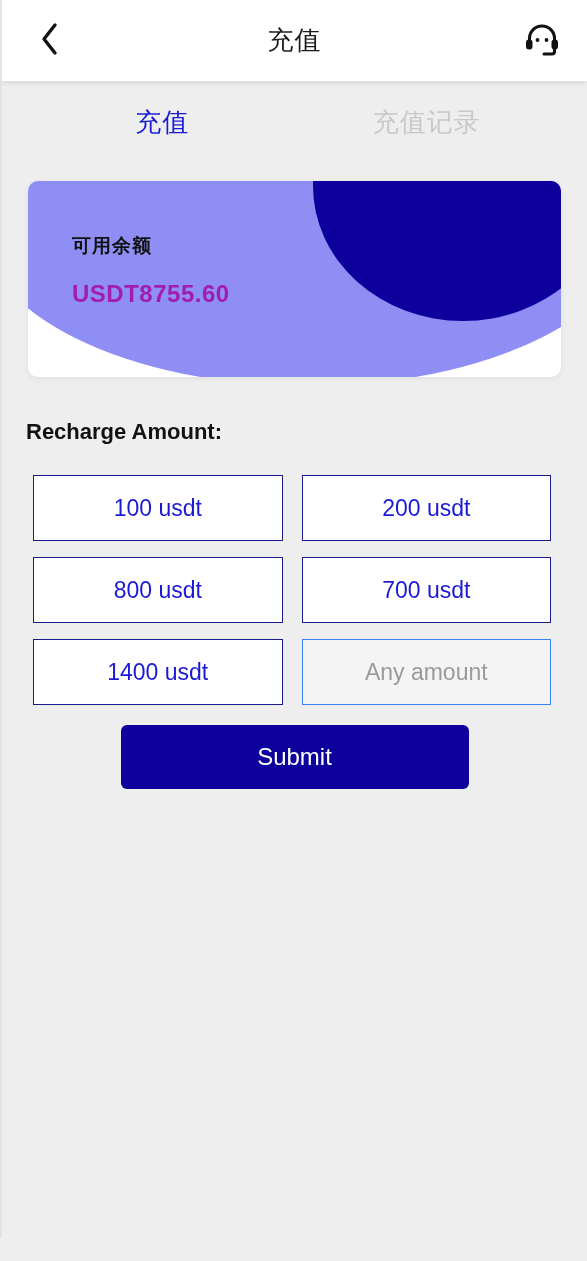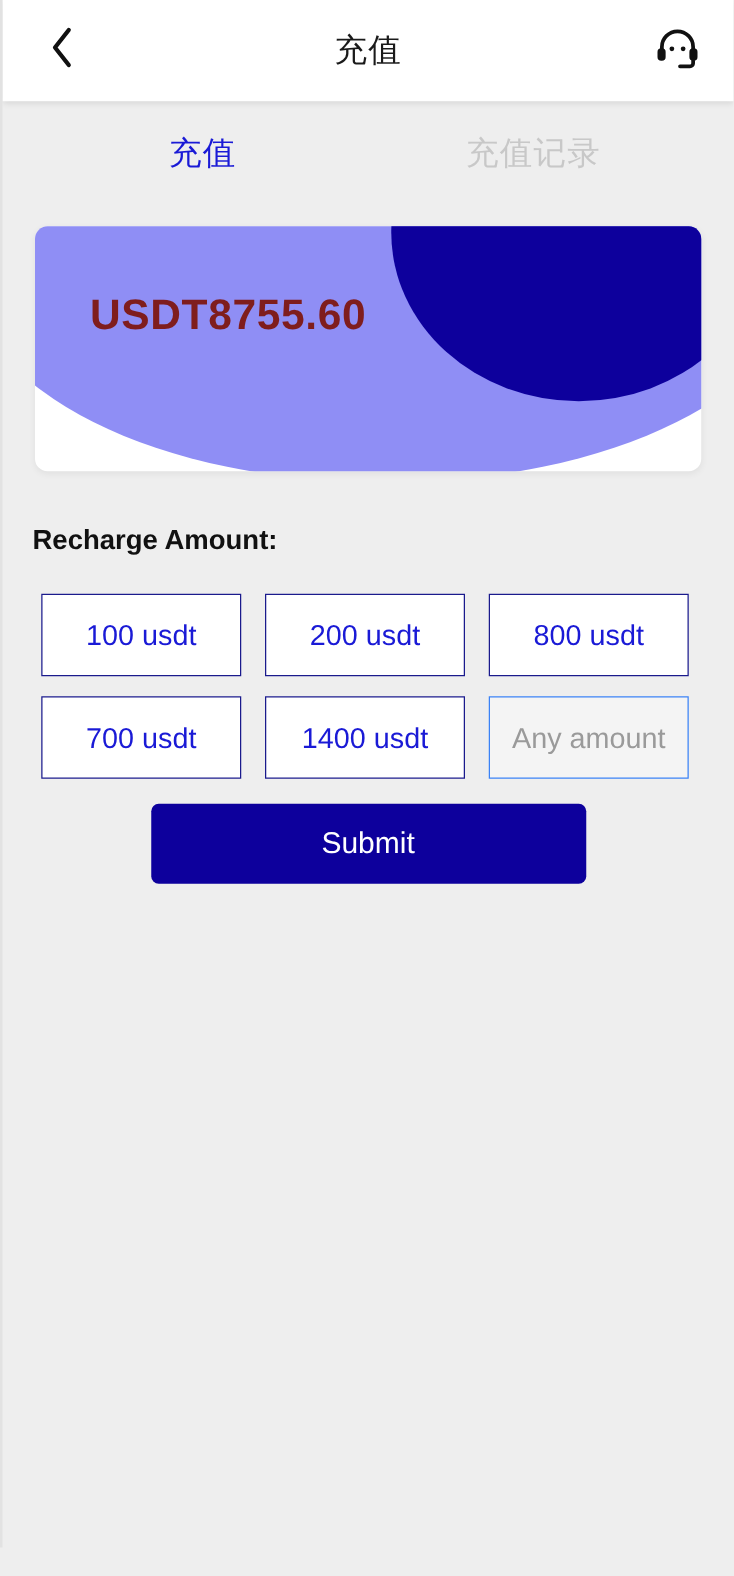--- a/index.html
+++ b/index.html
@@ -127,38 +127,38 @@
   }
 
   .balance-label {
     font-size: 19px;
     font-weight: bold;
     color: #111111;
     letter-spacing: 1px;
   }
 
   .balance-value {
-    margin-top: 0;
-    font-size: 34px;
+    margin-top: 21px;
+    font-size: 24px;
     font-weight: bold;
-    color: #7f1d1d;
+    color: #a21caf;
     letter-spacing: 0.5px;
   }
 
   
   .section-label {
     margin: 42px 0 0 24px;
     font-size: 22px;
     font-weight: bold;
     color: #111111;
   }
 
   .amount-grid {
     display: grid;
-    grid-template-columns: repeat(3, 1fr);
+    grid-template-columns: repeat(2, 1fr);
     gap: 16px 19px;
     margin: 30px 36px 0 31px;
   }
 
   .amount-btn {
     height: 66px;
     border: 1px solid #1a1a8c;
     background: #ffffff;
     color: #1a1ad6;
     font-family: "Liberation Sans", sans-serif;
@@ -239,20 +239,21 @@
 
   <div class="tabs">
     <div class="tab active">充值</div>
     <div class="tab inactive">充值记录</div>
   </div>
 
   <div class="balance-card">
     <div class="blob-light"></div>
     <div class="blob-dark"></div>
     <div class="balance-content">
+      <div class="balance-label">可用余额</div>
       <div class="balance-value">USDT8755.60</div>
     </div>
   </div>
 
   <div class="section-label">Recharge Amount:</div>
 
   <div class="amount-grid">
     <button class="amount-btn">100 usdt</button>
     <button class="amount-btn">200 usdt</button>
     <button class="amount-btn">800 usdt</button>

